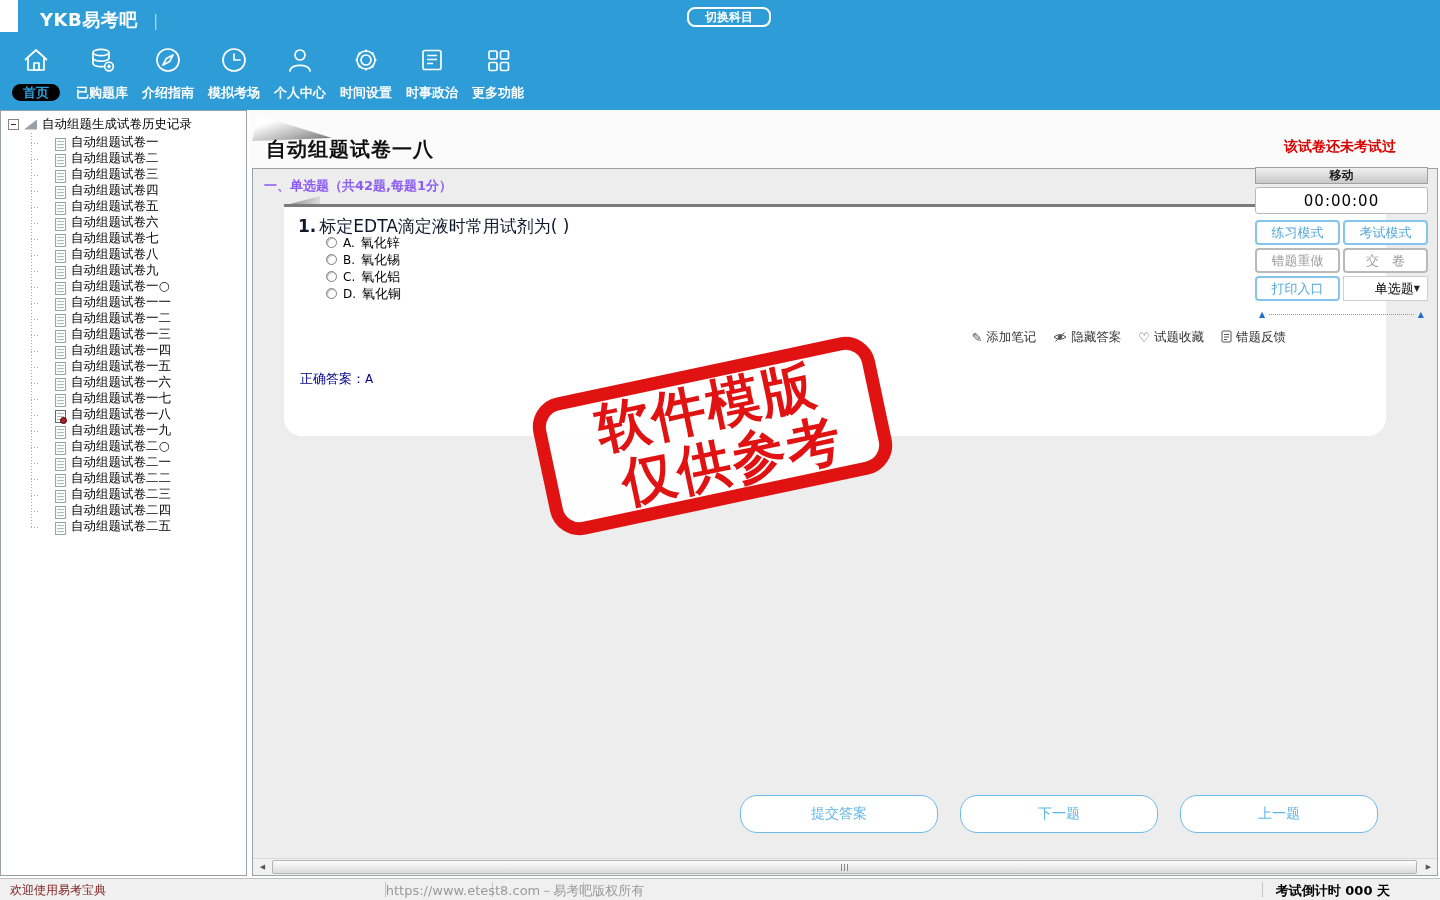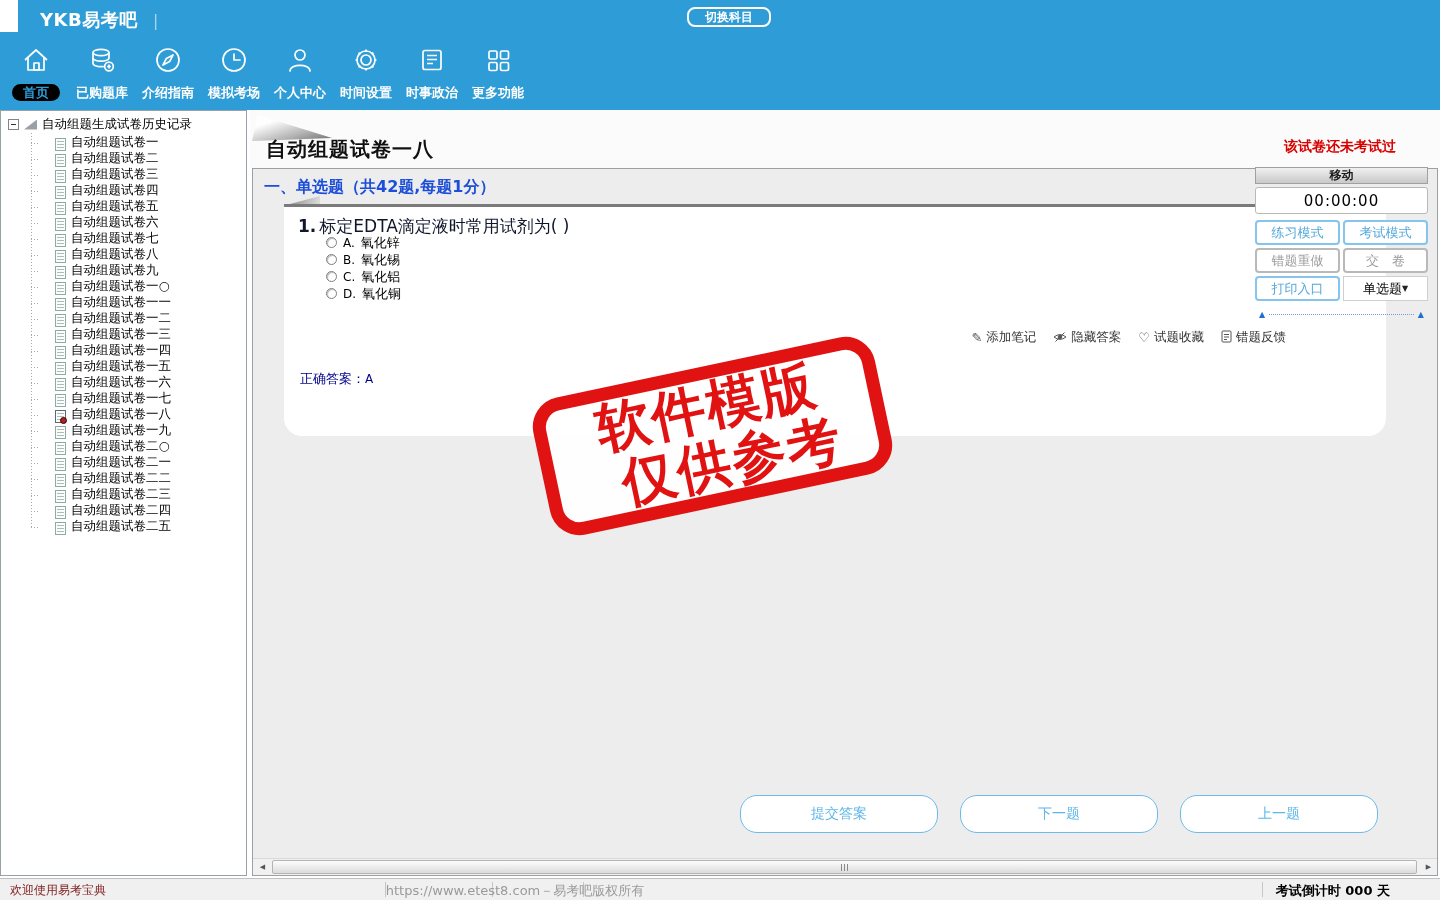--- a/index.html
+++ b/index.html
@@ -63,22 +63,22 @@
     background:linear-gradient(to bottom right,#fefefe 25%,#b5b5b5 65%,#777 95%);
     clip-path:polygon(0 100%,7% 0,100% 88%); }
   .paper-title { position:absolute; left:16px; top:26px; font-size:20px; font-weight:bold;
     color:#111; letter-spacing:1px; }
   .exam-note { position:absolute; right:44px; top:28px; font-size:14px; font-weight:bold;
     color:#d90000; }
 
   
   .main-panel { position:absolute; left:252px; top:168px; width:1186px; height:708px;
     background:#ededed; border:1px solid #9aa0a6; }
-  .section-header { position:absolute; left:11px; top:8px; font-size:16px; font-weight:bold;
-    color:#1d4ed8; }
+  .section-header { position:absolute; left:11px; top:8px; font-size:13px; font-weight:bold;
+    color:#8b5cf6; }
   .question-card { position:absolute; left:31px; top:35px; width:1102px; height:232px;
     background:#fff; border-top:3px solid #7a7a7a; border-radius:0 0 18px 18px; }
   .card-curl { position:absolute; left:6px; top:-11px; width:30px; height:8px;
     background:linear-gradient(100deg,#8f8f8f,#ddd); clip-path:polygon(0 100%,100% 0,100% 100%); }
   .question-line { position:absolute; left:14px; top:8px; font-size:17px; color:#0f172a; }
   .q-num { font-weight:bold; margin-right:3px; }
   .options { position:absolute; left:42px; top:27px; }
   .option-row { display:flex; align-items:center; gap:6px; height:17px; cursor:pointer; }
   .radio { width:11px; height:11px; border-radius:50%; border:1px solid #808080;
     background:#fff; box-shadow:inset 1px 1px 1px #bbb; flex:0 0 auto; }
@@ -114,21 +114,21 @@
     display:flex; align-items:center; justify-content:center; cursor:move; }
   .panel-timer { margin-top:3px; height:27px; background:#fff; border:1px solid #b9b9b9;
     border-radius:3px; font-size:15px; color:#000; display:flex; align-items:center;
     justify-content:center; letter-spacing:1px; }
   .panel-grid { margin-top:6px; display:grid; grid-template-columns:1fr 1fr; gap:3px; }
   .mode-btn { height:25px; background:#fff; border:2px solid #b9b9b9; border-radius:4px;
     font-size:13px; color:#9b9b9b; display:flex; align-items:center; justify-content:center;
     cursor:pointer; white-space:nowrap; font-family:inherit; }
   .mode-btn.blue { border-color:#85c4ec; color:#53a7da; }
   .qtype-select { height:25px; background:#fff; border:1px solid #cfcfcf; font-size:13px;
-    color:#000; display:flex; align-items:center; justify-content:center;
+    color:#000; display:flex; align-items:center; justify-content:flex-end;
     padding:0 7px; cursor:pointer; }
   .qtype-caret { font-size:8px; color:#222; }
   .dots-row { position:relative; margin-top:9px; height:10px; }
   .dots-row::before { content:""; position:absolute; left:14px; right:14px; top:4px;
     border-top:1px dotted #6f9fd8; }
   .dot-tri { position:absolute; top:0; font-size:8px; color:#1f6fd0; line-height:10px; }
   .dot-tri.l { left:4px; } .dot-tri.r { right:4px; }
 
   
   .stamp { position:absolute; left:538px; top:366px; width:349px; height:140px;

